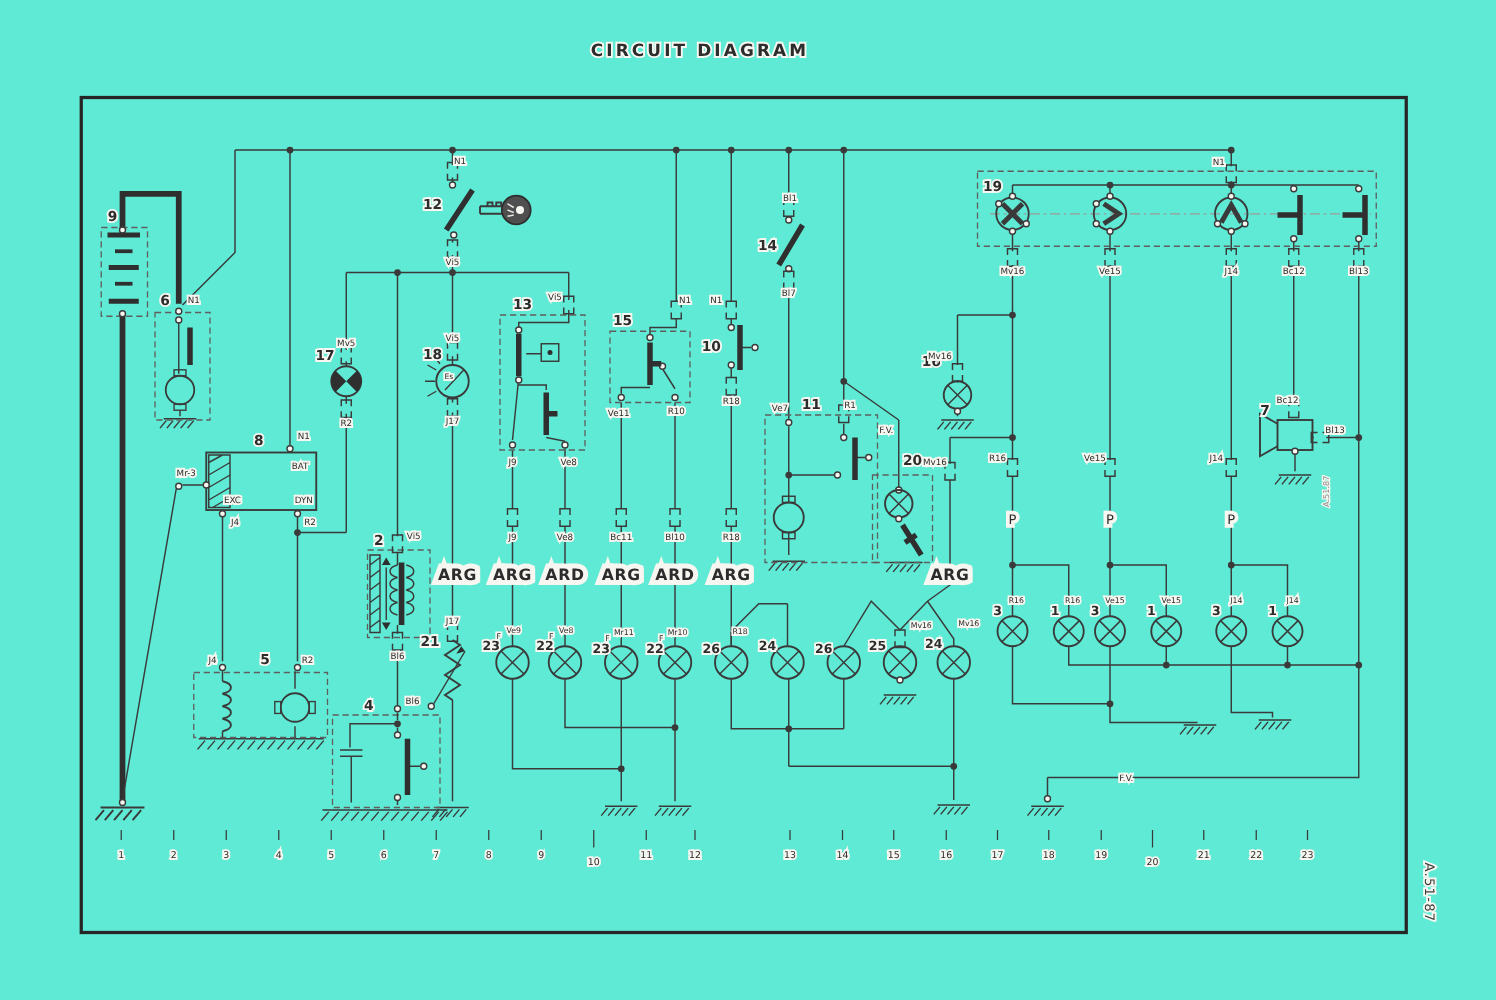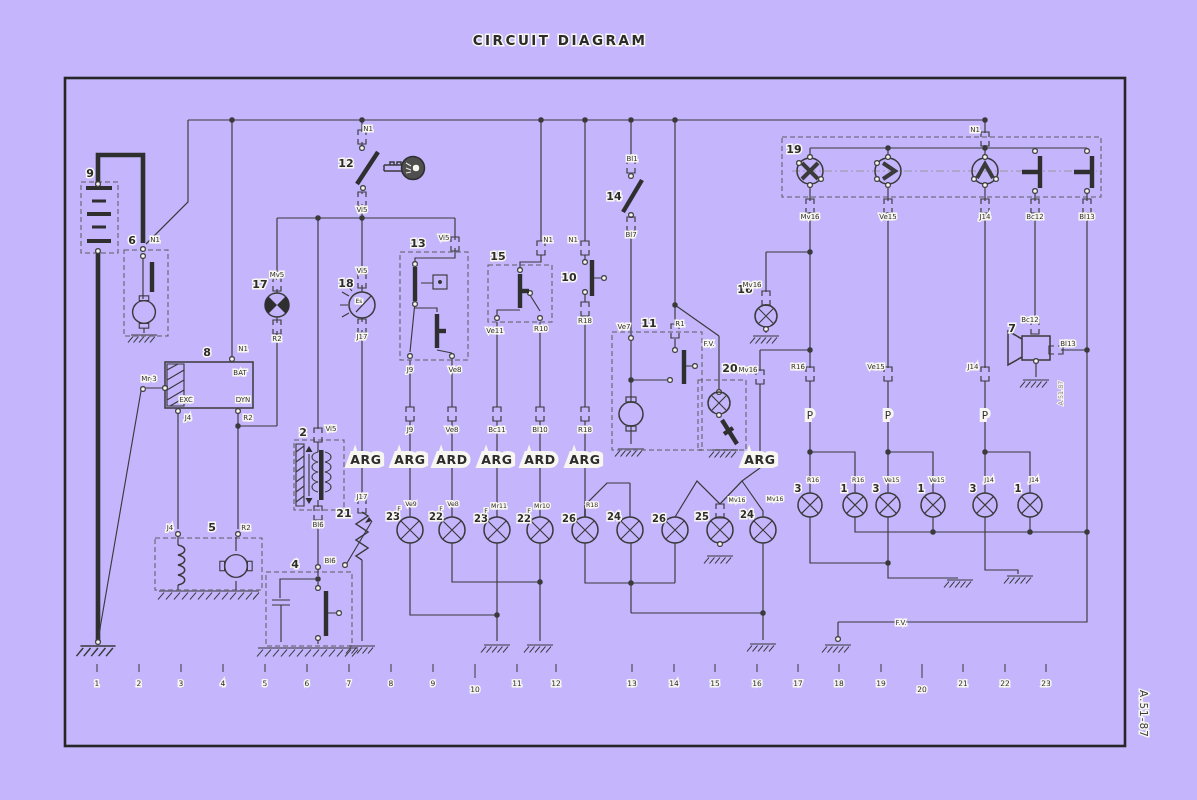--- a/index.html
+++ b/index.html
@@ -1,16 +1,16 @@
 <!DOCTYPE html>
 <html><head>
 <meta charset="utf-8">
 <style>
   html,body{margin:0;padding:0;background:#fbfaf6;}
-  .page{position:relative;width:1197px;height:800px;background:#c4b5fd;overflow:hidden;
+  .page{position:relative;width:1197px;height:800px;background:#5eead4;overflow:hidden;
         font-family:"DejaVu Sans",sans-serif;}
   svg{display:block}
   .w  {stroke:#3a3a3a;stroke-width:1.15;fill:none;stroke-linecap:butt}
   .w15{stroke:#3a3a3a;stroke-width:1.5;fill:none}
   .wk {stroke:#2f2f2f;stroke-width:4.6;fill:none}
   .bar{stroke:#2f2f2f;stroke-width:4.4;fill:none}
   .dash{stroke:#5f5f5f;stroke-width:1.05;fill:none;stroke-dasharray:5 3}
   .dd {stroke:#9a9a9a;stroke-width:1;fill:none;stroke-dasharray:8 3 2 3}
   .tm {fill:#f8f6f0;stroke:#3a3a3a;stroke-width:1.1}
   .ink{fill:#2f2f2f;stroke:none}

